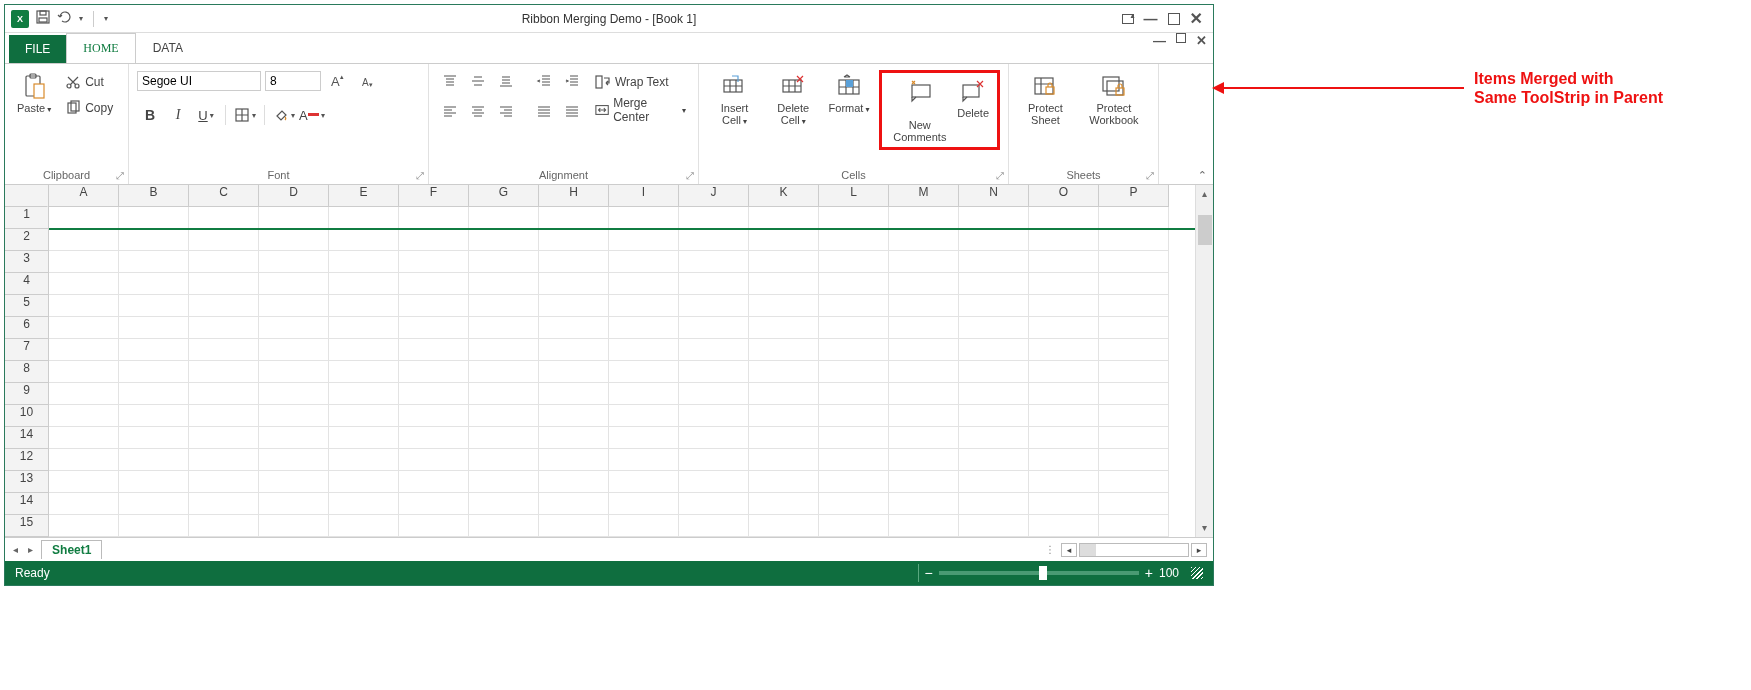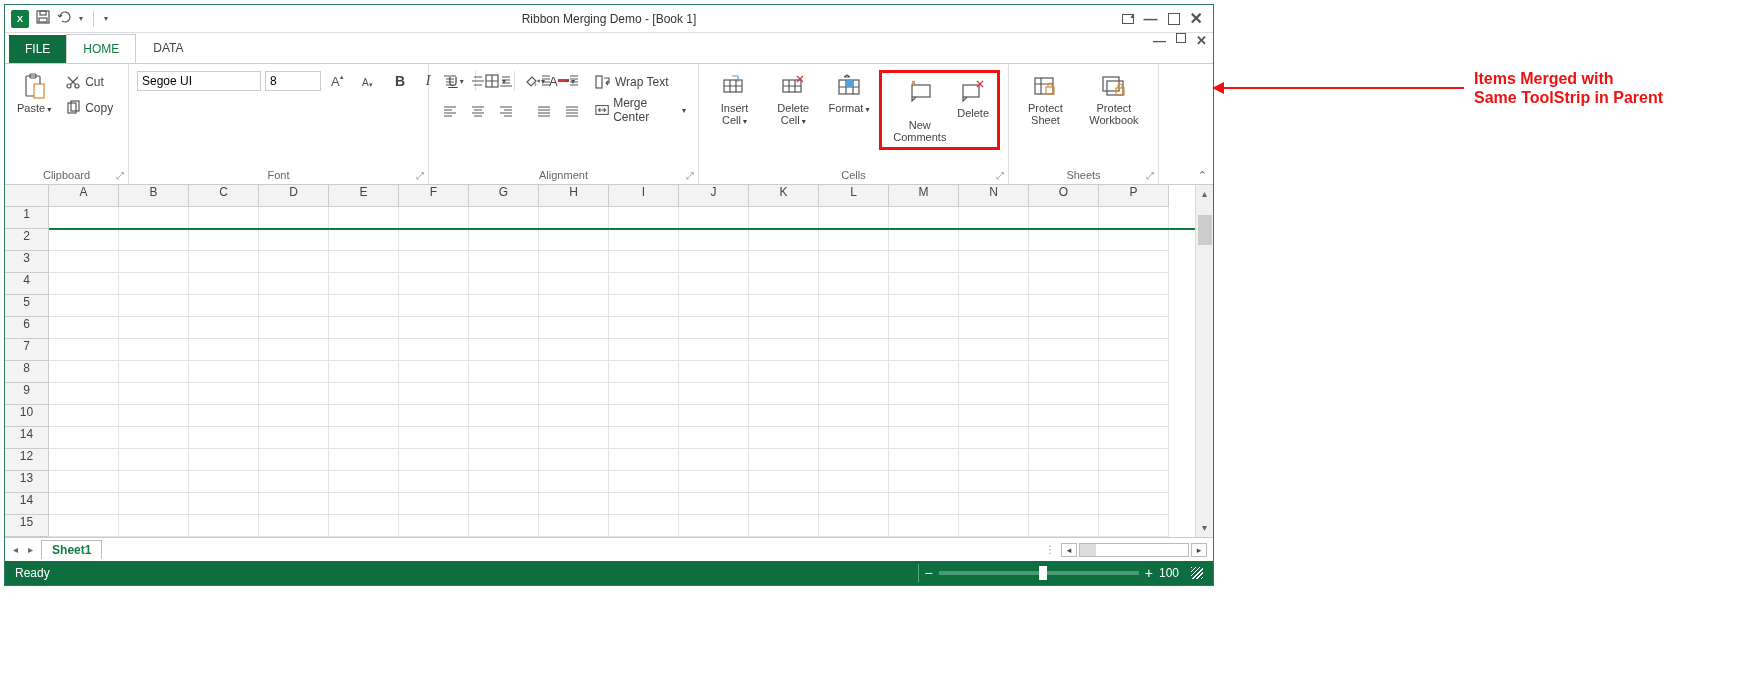--- a/index.html
+++ b/index.html
@@ -20,21 +20,21 @@
 
 
 .mdi-controls { position:absolute; top:28px; right:6px; display:flex; gap:10px; z-index:5; }
 .mdi-controls span { font-size:13px; color:#555; cursor:pointer; }
 .mdi-controls .box-icon { width:10px; height:10px; border:1px solid #555; display:inline-block; }
 
 
 .tabrow { height: 30px; display: flex; align-items: flex-end; background: #fff; padding:0 4px;}
 .tab-file { background: #0f6e3f; color: #fff; padding: 7px 16px; font-size: 12px; border:none; }
 .tab { padding: 7px 16px; font-size: 12px; color: #444; border: 1px solid transparent; cursor:pointer; }
-.tab.active { border: 1px solid #ccc; border-bottom: 1px solid #fff; background:#fff; color:#107c41; position:relative; top:1px; }
+.tab.active { border: 1px solid #ccc; border-bottom: 1px solid #fff; background:#fff; color:#107c41; position:relative; top:1px;font-family:Liberation Serif, serif; }
 
 
 .ribbon { border-top: 1px solid #ccc; border-bottom: 1px solid #ccc; background: #fff; display: flex; height: 122px; position:relative; }
 .group { border-right: 1px solid #e1e1e1; display: flex; flex-direction: column; }
 .group-body { flex: 1; display: flex; align-items: flex-start; padding: 6px 8px; gap: 6px; }
 .group-label { height: 18px; display: flex; align-items: center; justify-content: center; font-size: 11px; color: #666; position:relative; padding:0 8px; }
 .group-label .launcher { position:absolute; right:4px; bottom:2px; font-size:10px; color:#888; cursor:pointer; }
 .stackv { display:flex; flex-direction:column; gap:2px; }
 .bigbtn { display:flex; flex-direction:column; align-items:center; gap:2px; padding:2px 4px; cursor:pointer; font-size:11px; color:#444; }
 .bigbtn svg { width:28px; height:28px; }
@@ -182,21 +182,21 @@
           </div>
         </div>
       </div>
       <div class="group-label">
             <span>Clipboard</span>
             <span class="launcher">⤢</span>
           </div>
     </div>
 
     <div class="group" style="width:300px;">
-      <div class="group-body" style="flex-direction:row;align-items:flex-start;">
+      <div class="group-body" style="flex-direction:column;align-items:flex-start;">
         <div class="fontrow">
           <input class="fontname" value="Segoe UI" style="">
           <input class="fontsize" value="8" style="">
           <span class="iconbtn">
                 <svg viewBox="0 0 16 16">
                   <text x="1" y="13" font-size="13" fill="#555" stroke="none">A</text>
                   <text x="10" y="6" font-size="7" fill="#555" stroke="none">▴</text>
                 </svg>
               </span>
           <span class="iconbtn">

